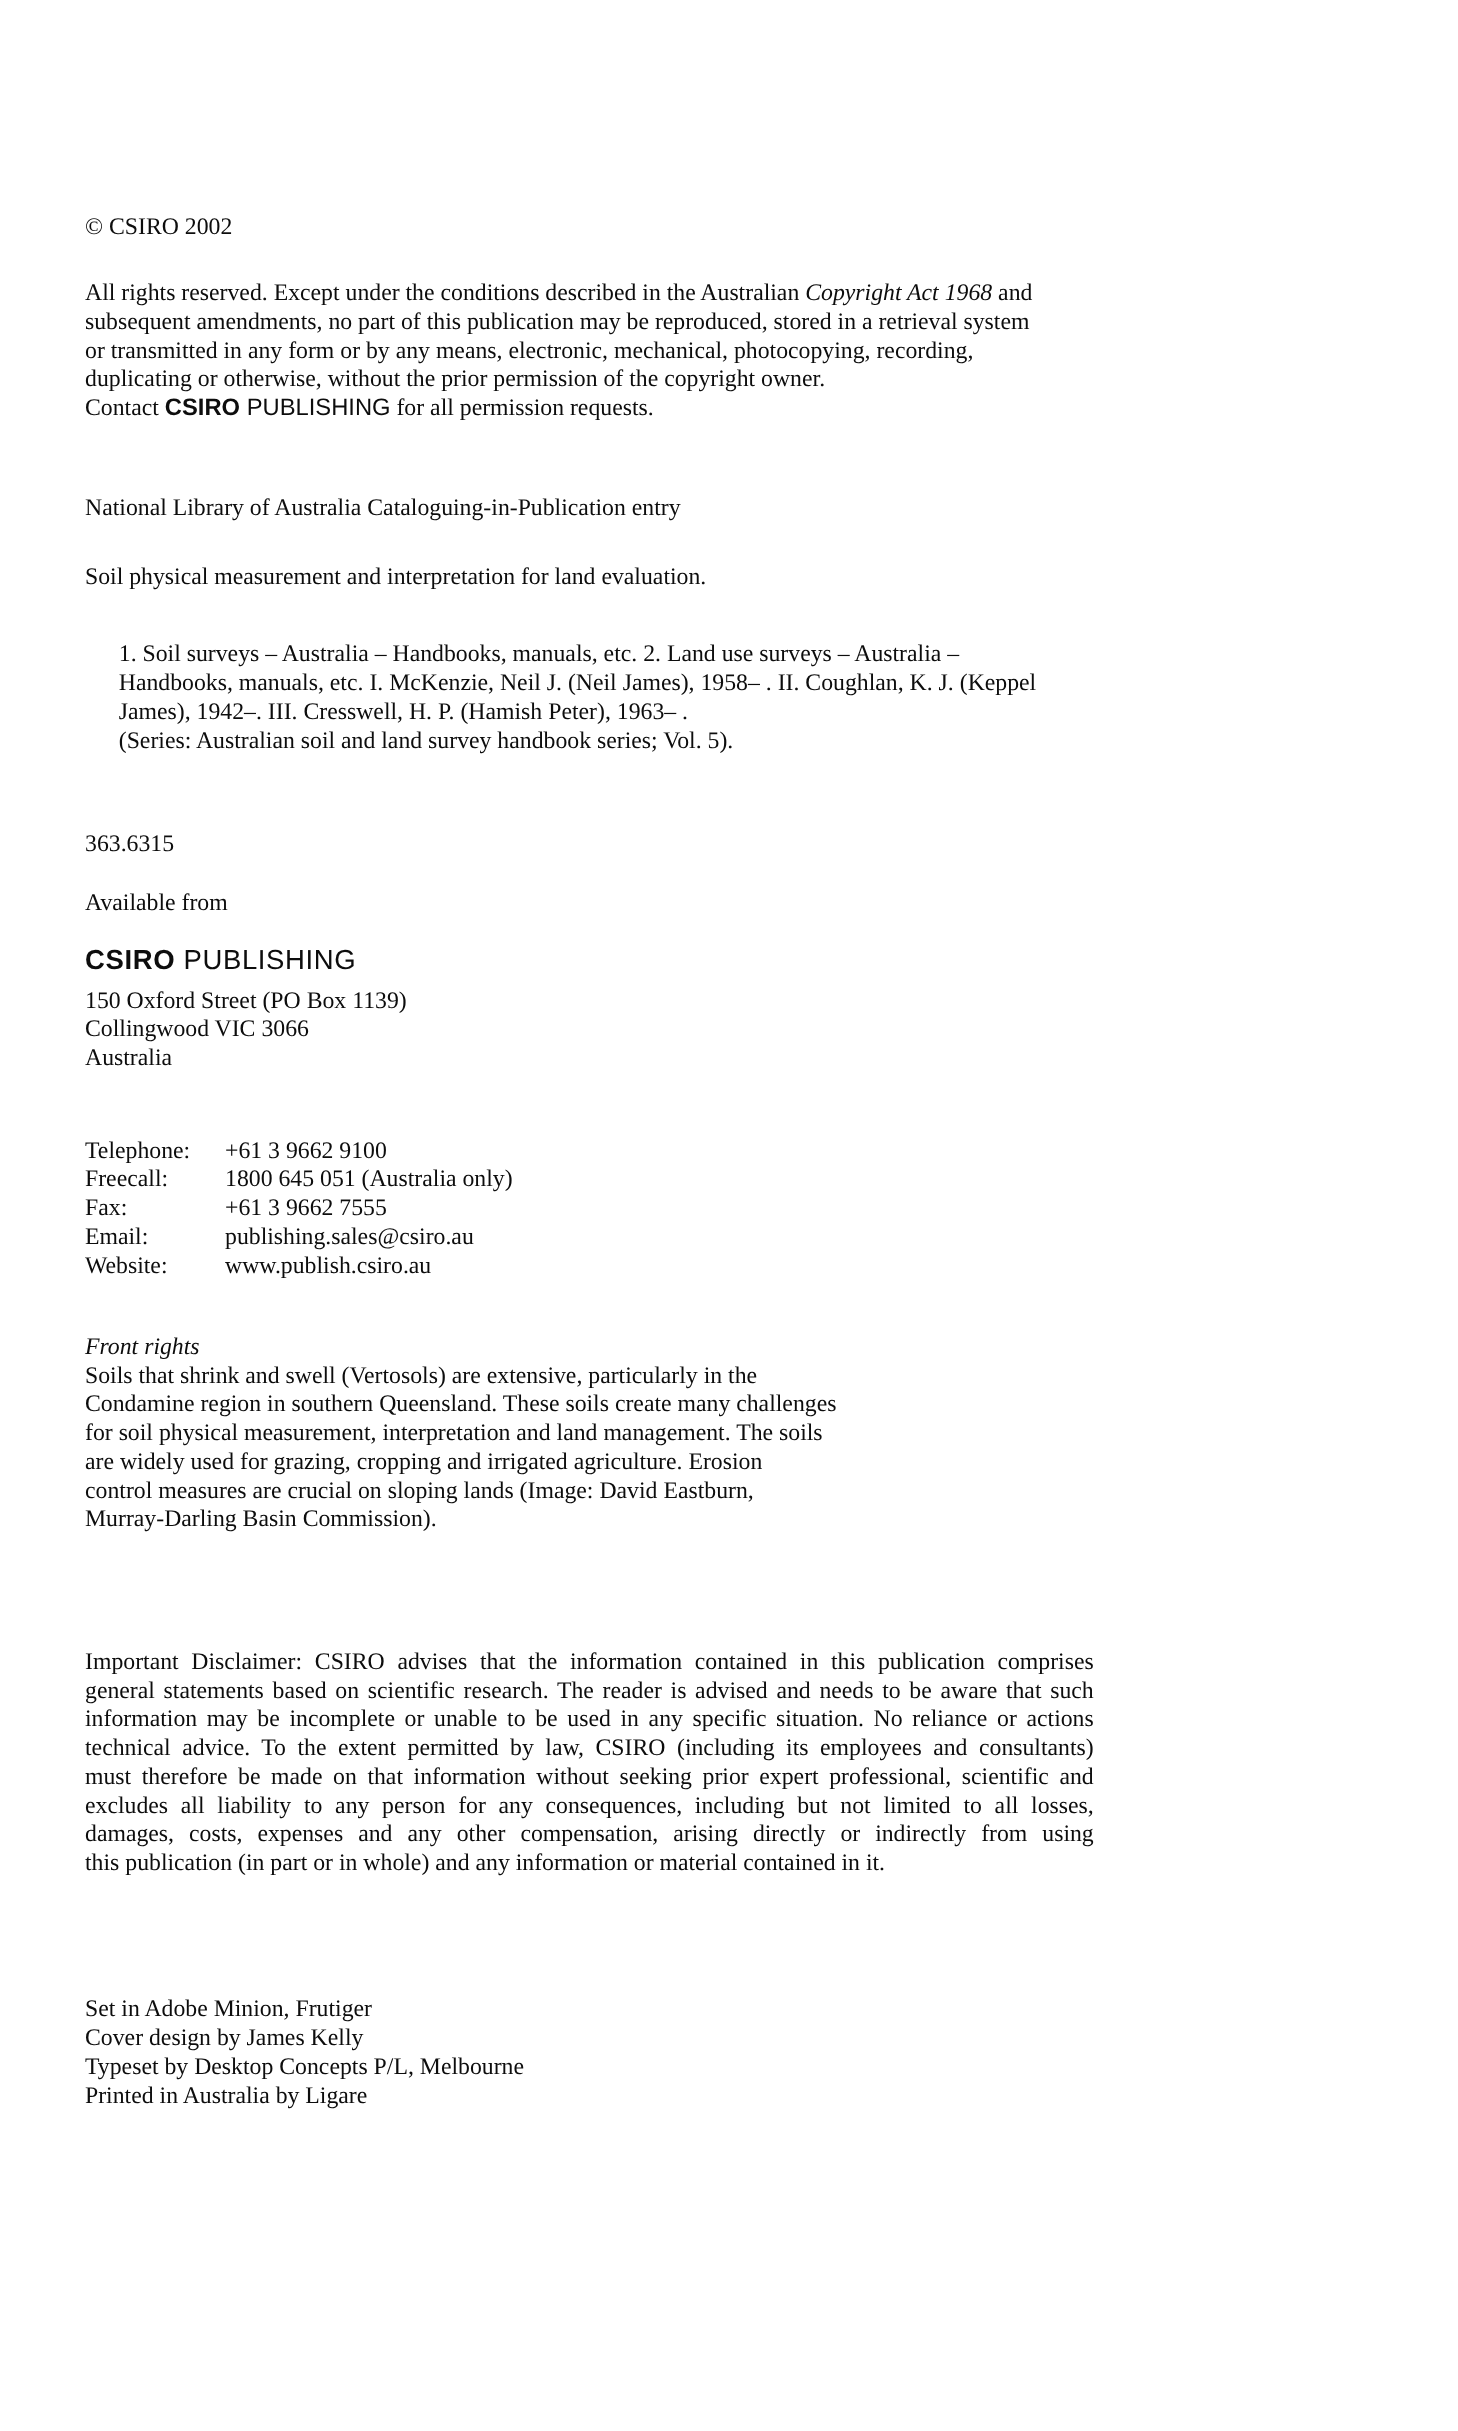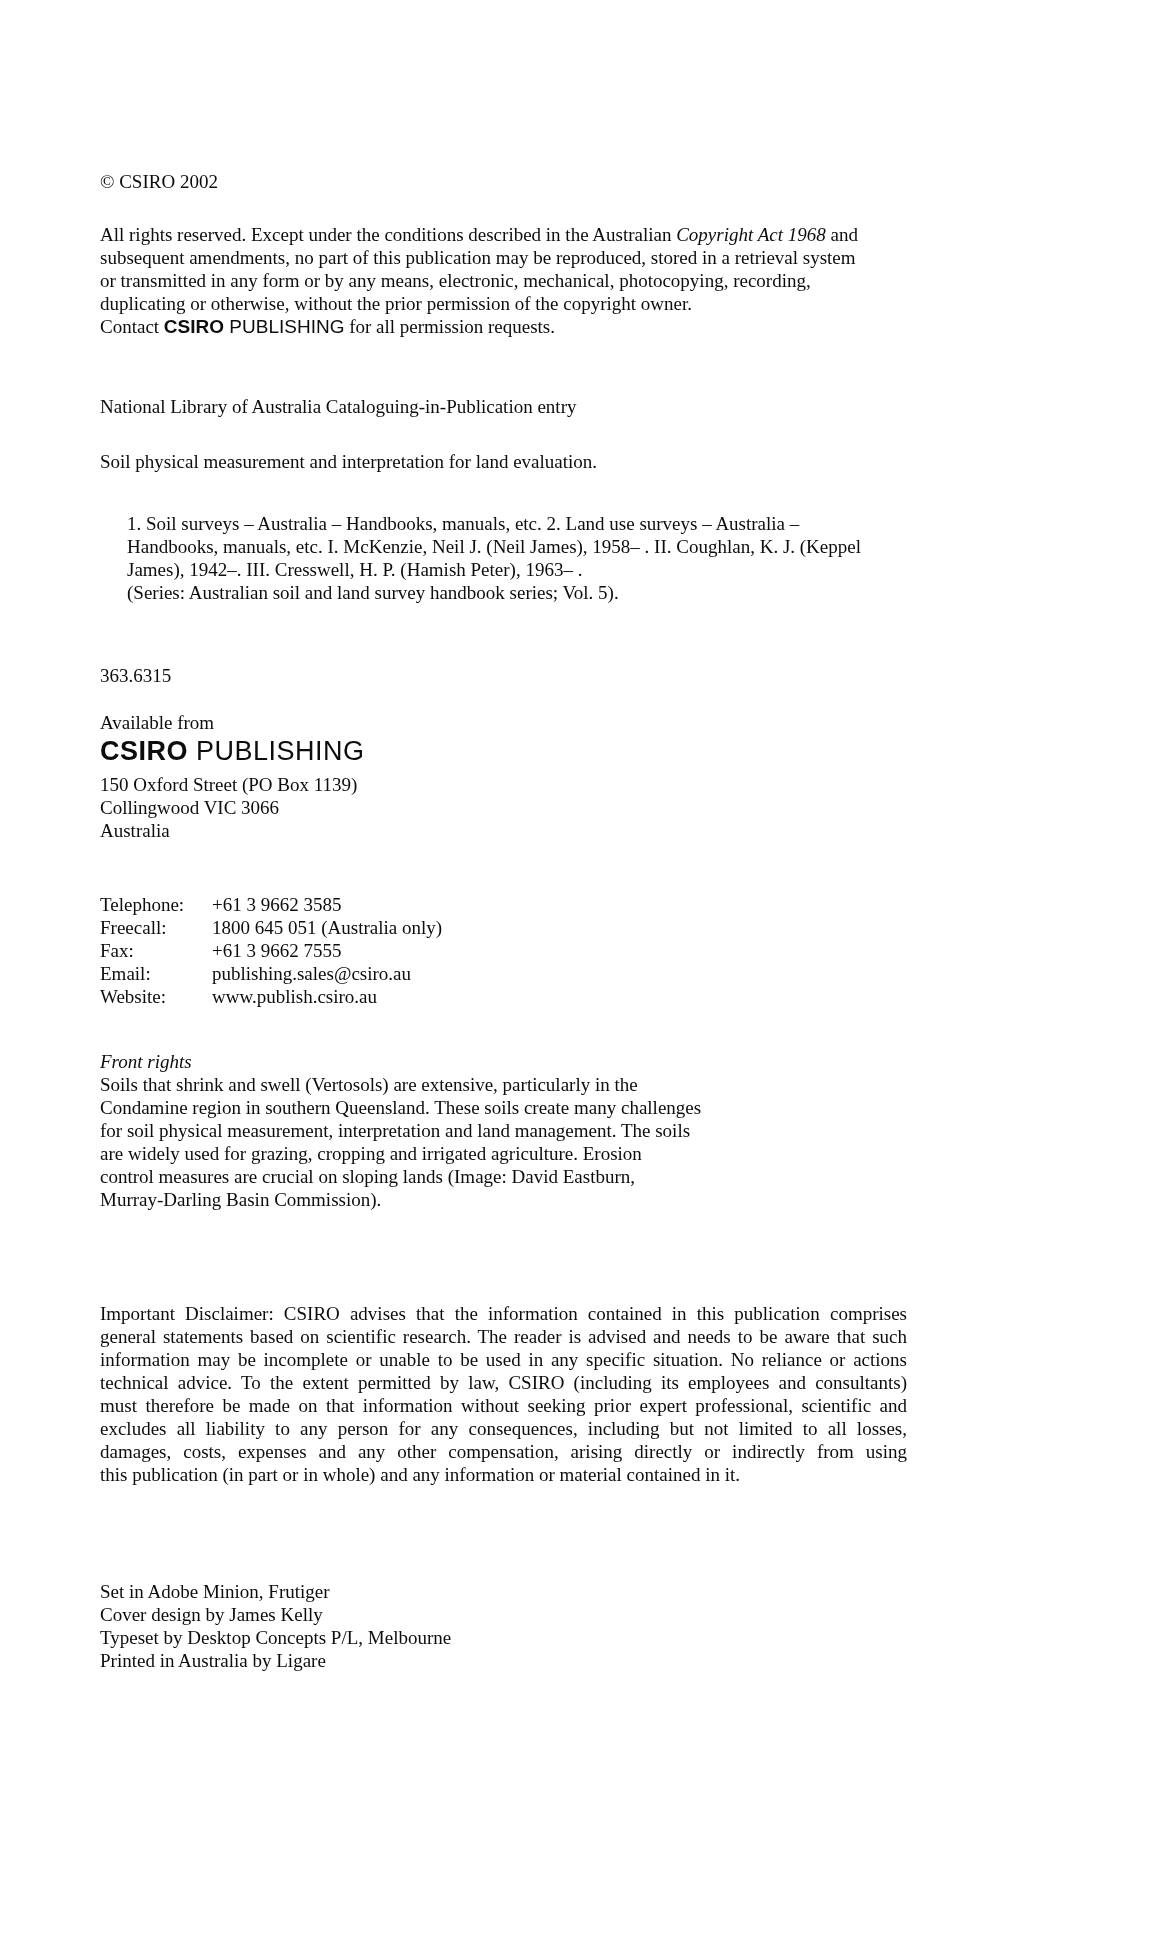--- a/index.html
+++ b/index.html
@@ -2,36 +2,36 @@
 <html><head>
 <meta charset="utf-8">
 <style>
   html,body{margin:0;padding:0;background:#ffffff;}
   body{width:1166px;height:1945px;overflow:hidden;}
   .page{
     position:relative;width:1166px;height:1945px;
     font-family:"Liberation Serif", serif;
     font-size:19px;line-height:23px;color:#0d0d0d;
   }
-  .content{padding-left:100px;}
+  .content{padding-left:68px;}
   .pre{white-space:pre-line;}
   .blk{margin:0;}
   .sans{font-family:"Liberation Sans", sans-serif;}
   .sansbold{font-family:"Liberation Sans", sans-serif;font-weight:700;}
   .it{font-style:italic;}
 
   .copyright{margin-top:170px;}
   .rights{margin-top:30px;width:830px;}
   .nla{margin-top:57px;}
   .booktitle{margin-top:32px;}
   .biblio{margin-top:32px;margin-left:27px;}
   .catentry{margin-top:39px;margin-left:27px;width:990px;}
   .dewey{margin-top:60px;}
   .availfrom{margin-top:24px;}
-  .publisher{margin-top:4px;font-size:27px;line-height:27px;letter-spacing:.5px;}
+  .publisher{margin-top:20px;font-size:22px;line-height:27px;letter-spacing:.5px;}
   .address{margin-top:8px;}
   .contacts{margin-top:51px;display:grid;grid-template-columns:112px auto;}
   .contacts div{line-height:23px;}
   .frontcover-h{margin-top:42px;}
   .frontcover-b{margin-top:0;}
   .disclaimer{margin-top:91px;width:807px;}
   .jl{text-align:justify;text-align-last:justify;}
   .jlast{text-align:left;}
   .colophon{margin-top:94px;}
 </style>
@@ -64,21 +64,21 @@
     <div class="blk availfrom">Available from</div>
 
     <div class="blk publisher"><span class="sansbold">CSIRO</span><span class="sans"> PUBLISHING</span></div>
 
     <div class="blk address pre">150 Oxford Street (PO Box 1139)
 Collingwood VIC 3066
 Australia</div>
 
     <div class="blk contacts">
       <div>Telephone:</div>
-      <div>+61 3 9662 3585</div>
+      <div>+61 3 9662 9100</div>
       <div>Freecall:</div>
       <div>1800 645 051 (Australia only)</div>
       <div>Fax:</div>
       <div>+61 3 9662 7555</div>
       <div>Email:</div>
       <div>publishing.sales@csiro.au</div>
       <div>Website:</div>
       <div>www.publish.csiro.au</div>
     </div>
 

